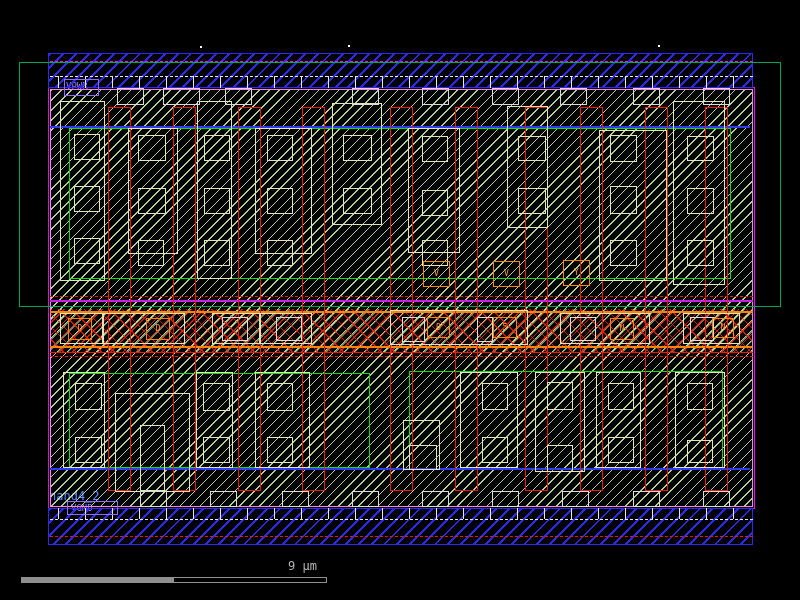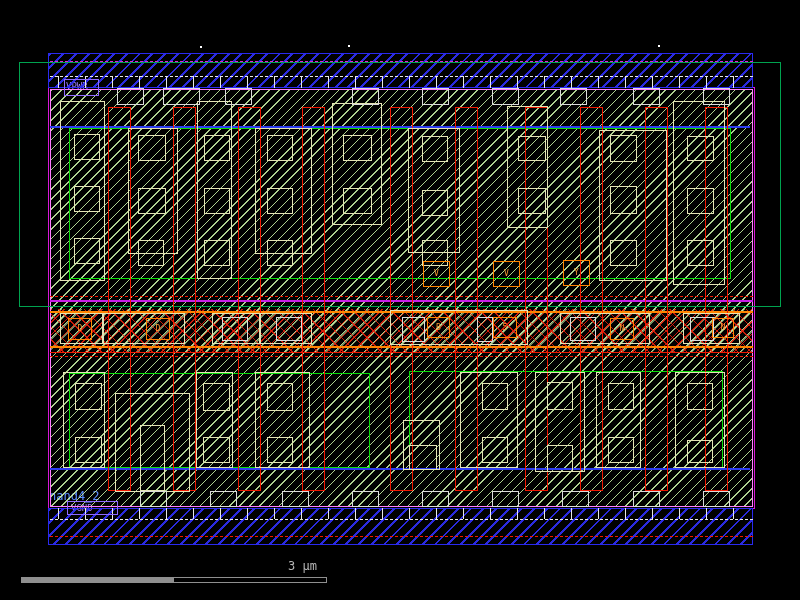--- a/index.html
+++ b/index.html
@@ -43,21 +43,21 @@
   .cellname{left:49px;top:489px;font-size:12px;color:#5c8cff;}
   .scaletxt{left:288px;top:559px;font-size:12px;color:#b5b5b5;}
 </style>
 </head>
 <body>
 
 <div id="canvas">
   <span class="txt vpwr">VPWR</span>
   <span class="txt vgnd">VGND</span>
   <span class="txt cellname">nand4_2</span>
-  <span class="txt scaletxt">3 μm</span>
+  <span class="txt scaletxt">9 μm</span>
 <div class="s hg" style="left: 51px; top: 90px; width: 701px; height: 417px;"></div>
     <div class="s pink1" style="left: 48px; top: 87px; width: 707px; height: 422px;"></div>
     <div class="s pink2" style="left: 50px; top: 89px; width: 703px; height: 418px;"></div>
     <div class="s rail" style="left: 48px; top: 53px; width: 705px; height: 35px;"></div>
     <div class="s rail" style="left: 48px; top: 508px; width: 705px; height: 37px;"></div>
     <div class="s mgdash" style="left: 50px; top: 61px; width: 703px; height: 0px;"></div>
     <div class="s wdash" style="left: 50px; top: 76px; width: 703px; height: 0px;"></div>
     <div class="s tick" style="left: 58px; top: 76px; width: 1px; height: 12px;"></div>
     <div class="s tick" style="left: 85px; top: 76px; width: 1px; height: 12px;"></div>
     <div class="s tick" style="left: 112px; top: 76px; width: 1px; height: 12px;"></div>

